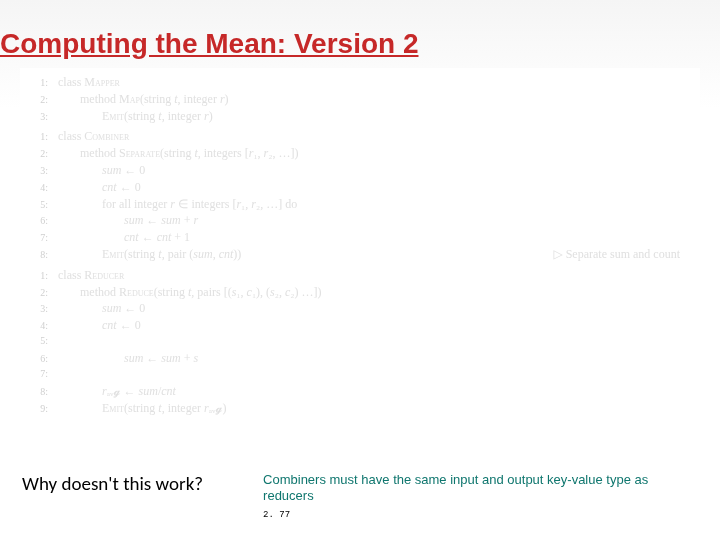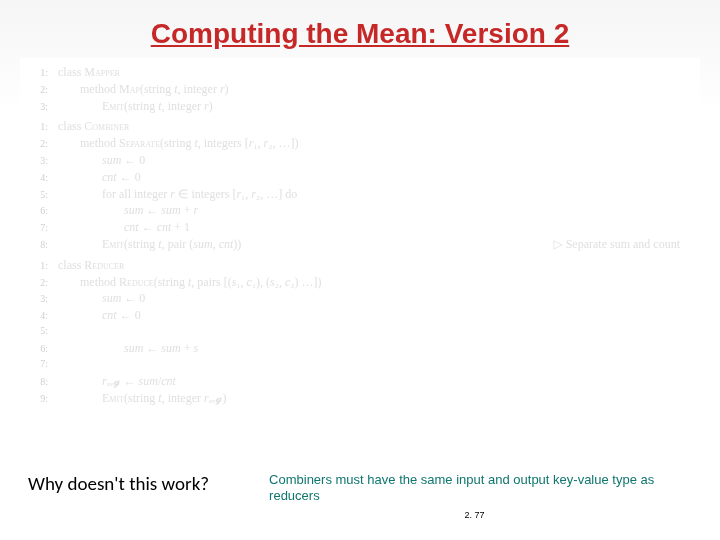--- a/index.html
+++ b/index.html
@@ -3,25 +3,25 @@
 <meta charset="utf-8">
 <style>
   * { margin: 0; padding: 0; box-sizing: border-box; }
   html, body { width: 720px; height: 540px; font-family: Arial, Helvetica, sans-serif; }
   body {
     background: linear-gradient(to bottom, #f5f5f5 0%, #ffffff 20%, #ffffff 100%);
     position: relative;
     overflow: hidden;
   }
   .title {
-    text-align: center;
+    text-align: left;
     font-size: 28px;
     font-weight: bold;
     color: #c62828;
-    padding-top: 18px;
+    padding-top: 28px;
     padding-bottom: 8px;
     text-decoration: underline;
   }
   .algo-container {
     background: #ffffff;
     margin: 0 20px;
     padding: 6px 8px 6px 8px;
     font-family: "Times New Roman", Times, serif;
     font-size: 12px;
     color: #e0e0e0;
@@ -49,41 +49,41 @@
     right: 12px;
     font-style: normal;
     color: #e0e0e0;
   }
   .bottom {
     position: absolute;
     bottom: 20px;
     left: 0; right: 12px;
     display: flex;
     align-items: flex-start;
-    padding: 0 28px;
+    padding: 0 22px;
   }
   .q {
     font-family: Calibri, Arial, sans-serif;
     font-size: 19px;
     color: #000;
     flex: 0 0 auto;
     margin-right: 60px;
   }
   .note {
     font-family: Arial, sans-serif;
     font-size: 13px;
     color: #0f766e;
     line-height: 1.25;
     flex: 1 1 auto;
   }
   .pagenum {
     font-size: 9px;
     color: #000;
-    text-align: center;
     margin-top: 6px;
+    font-family: Liberation Mono, monospace;
   }
 </style>
 </head>
 <body>
 
 <div class="title">Computing the Mean: Version 2</div>
 
 <div class="algo-container">
 
   <div class="algo-block">

